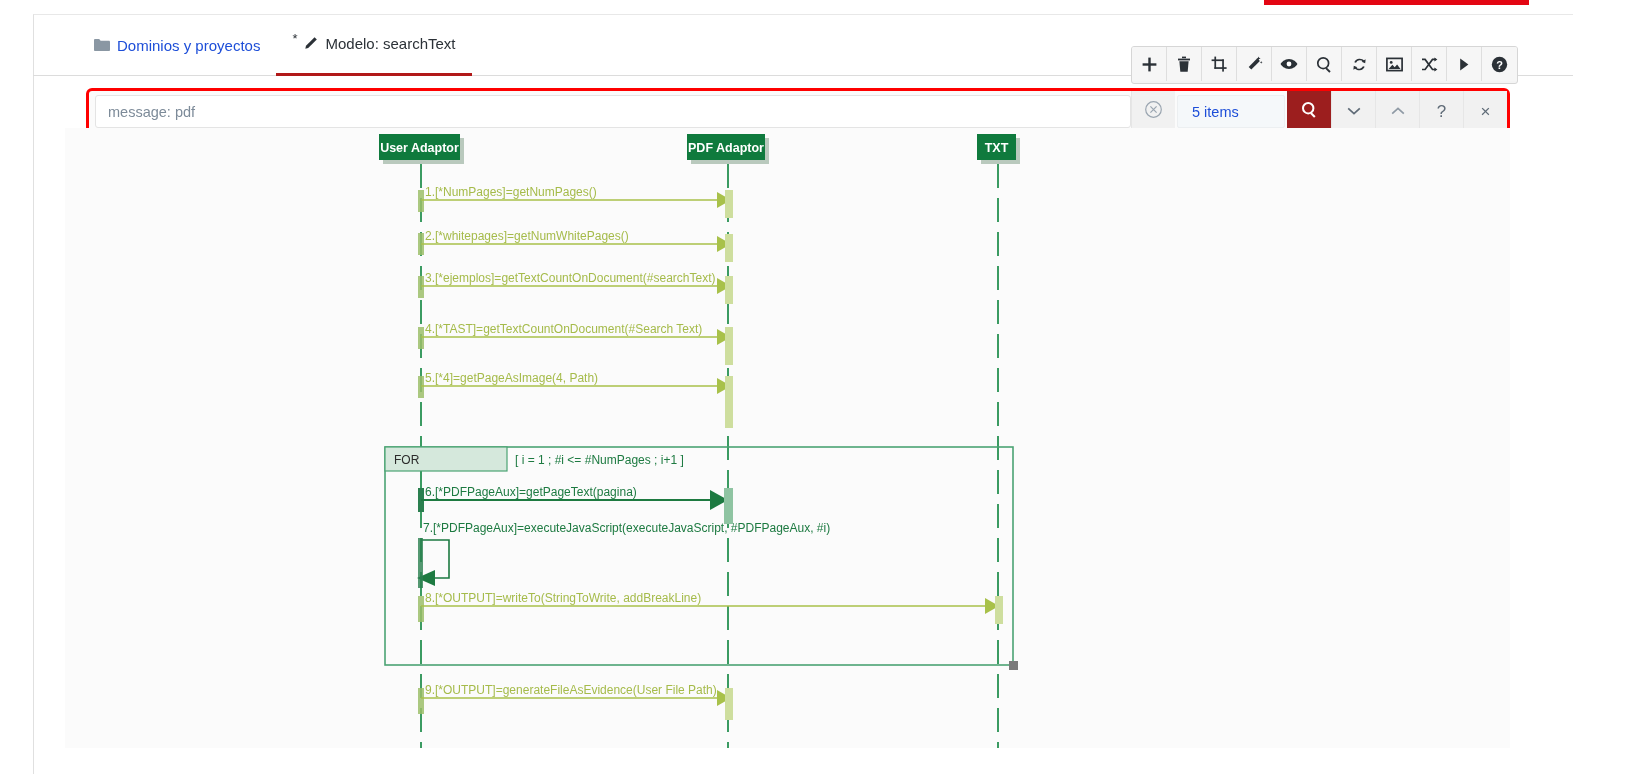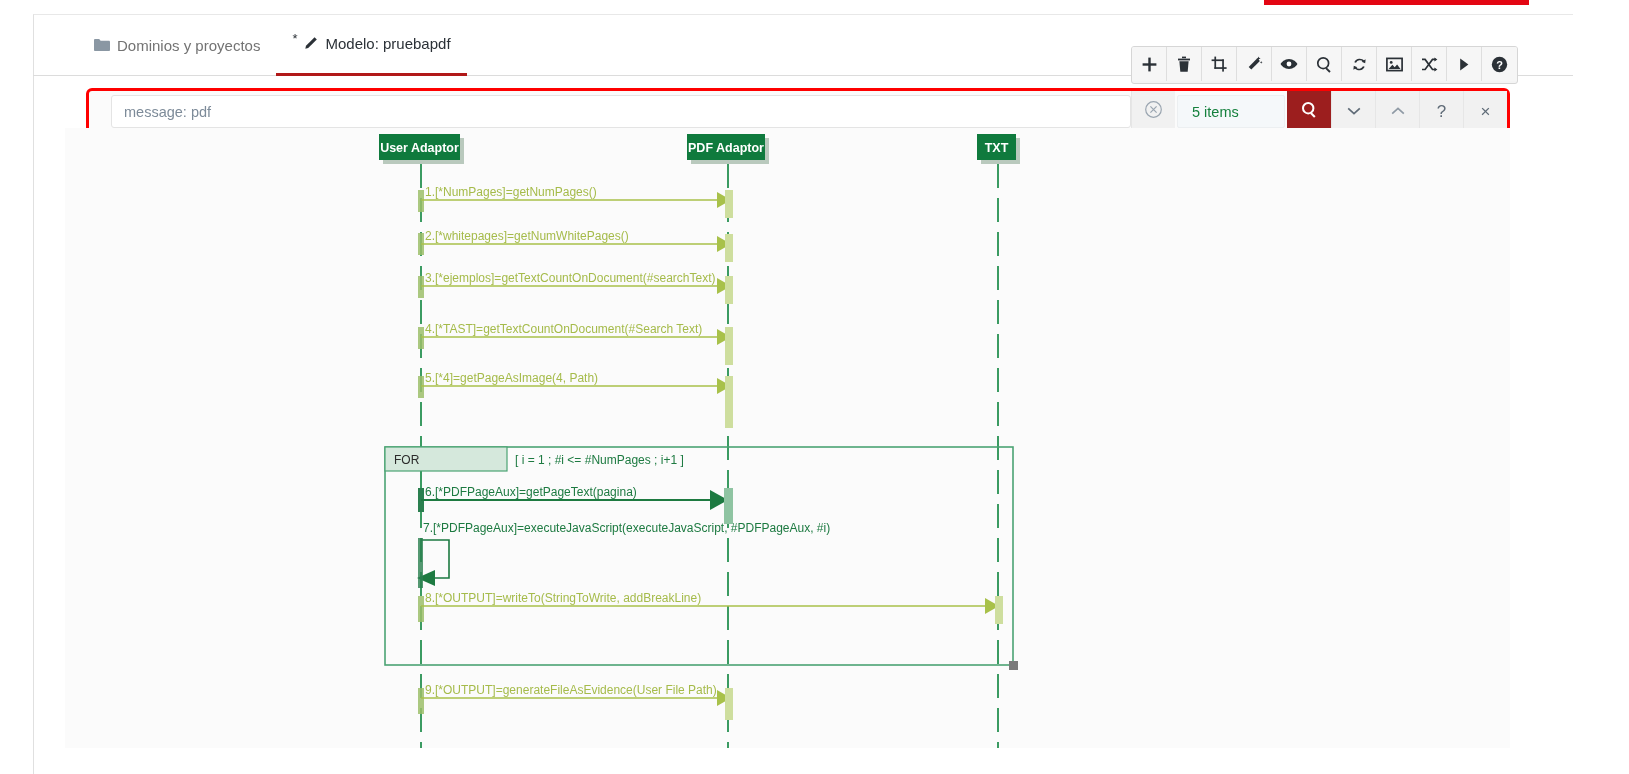--- a/index.html
+++ b/index.html
@@ -50,21 +50,21 @@
     display: flex;
     align-items: center;
   }
   .tab {
     display: flex;
     align-items: center;
     gap: 7px;
     height: 62px;
     padding: 0 16px;
     font-size: 15px;
-    color: #737373;
+    color: #1d4ed8;
     box-sizing: border-box;
     cursor: pointer;
     white-space: nowrap;
   }
   .tab.active {
     color: #2b3137;
     border-bottom: 3px solid #b11818;
   }
   .tab-ico { display: inline-flex; align-items: center; }
   .tab .star {
@@ -108,21 +108,21 @@
     border: 3px solid #ff0000;
     border-radius: 6px;
     box-sizing: border-box;
     background: #fbfbfb;
     display: flex;
     align-items: center;
   }
   .search-input {
     flex: 1;
     height: 33px;
-    margin-left: 22px;
+    margin-left: 6px;
     padding: 4px 12px;
     border: 1px solid #e4e4e4;
     border-radius: 3px;
     background: #ffffff;
     font-size: 14.5px;
     color: #7d8b99;
     font-family: "Liberation Sans", sans-serif;
     box-sizing: border-box;
     outline: none;
   }
@@ -142,21 +142,21 @@
   .sb-items {
     height: 33px;
     min-width: 108px;
     display: flex;
     align-items: center;
     padding: 0 14px;
     margin: 0 2px;
     background: #f5f8fa;
     border: 1px solid #eceff1;
     border-radius: 2px;
-    color: #15803d;
+    color: #1d4ed8;
     font-size: 14.5px;
     box-sizing: border-box;
   }
   .sb-search {
     background: #9c1e1e;
     color: #ffffff;
     min-width: 44px;
     height: 41px;
     border-left: none;
   }
@@ -221,21 +221,21 @@
       </div>
 
       <div class="tab active">
         <span class="star">*</span>
         <span class="tab-ico">
           <svg width="16" height="16" viewBox="0 0 16 16">
             <path d="M12.6 1.2l2.2 2.2-8.6 8.6-2.9.7.7-2.9z" fill="#2b3137"></path>
             <path d="M3 13h10v.9H3z" fill="none"></path>
           </svg>
         </span>
-        <span>Modelo: pruebapdf</span>
+        <span>Modelo: searchText</span>
       </div>
 
 
     </div>
 
     <div class="toolbar">
 
       <div class="tb-btn">
         <span>
           <svg width="17" height="17" viewBox="0 0 17 17">

